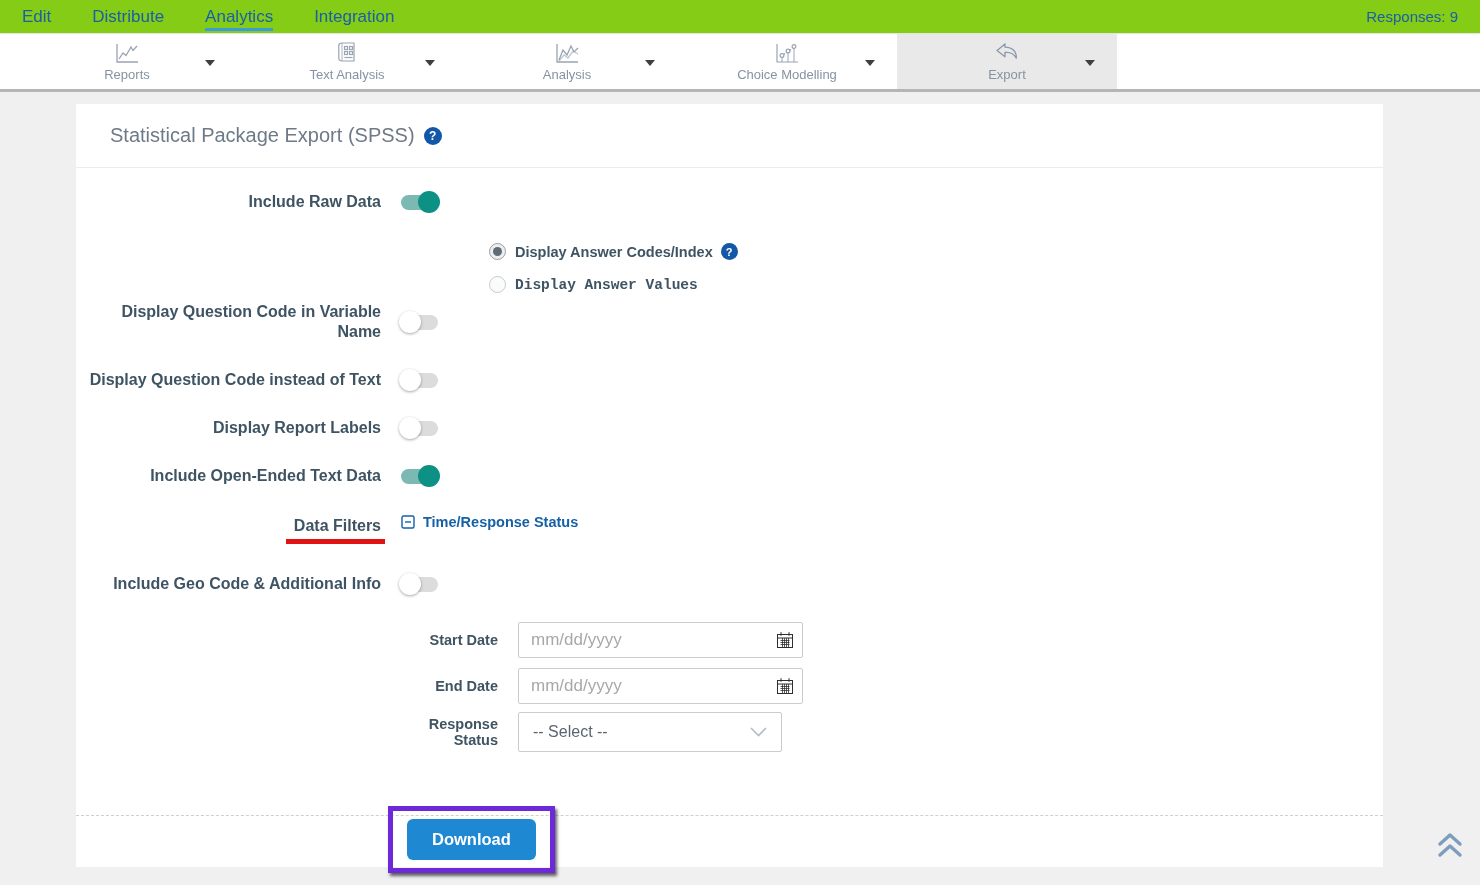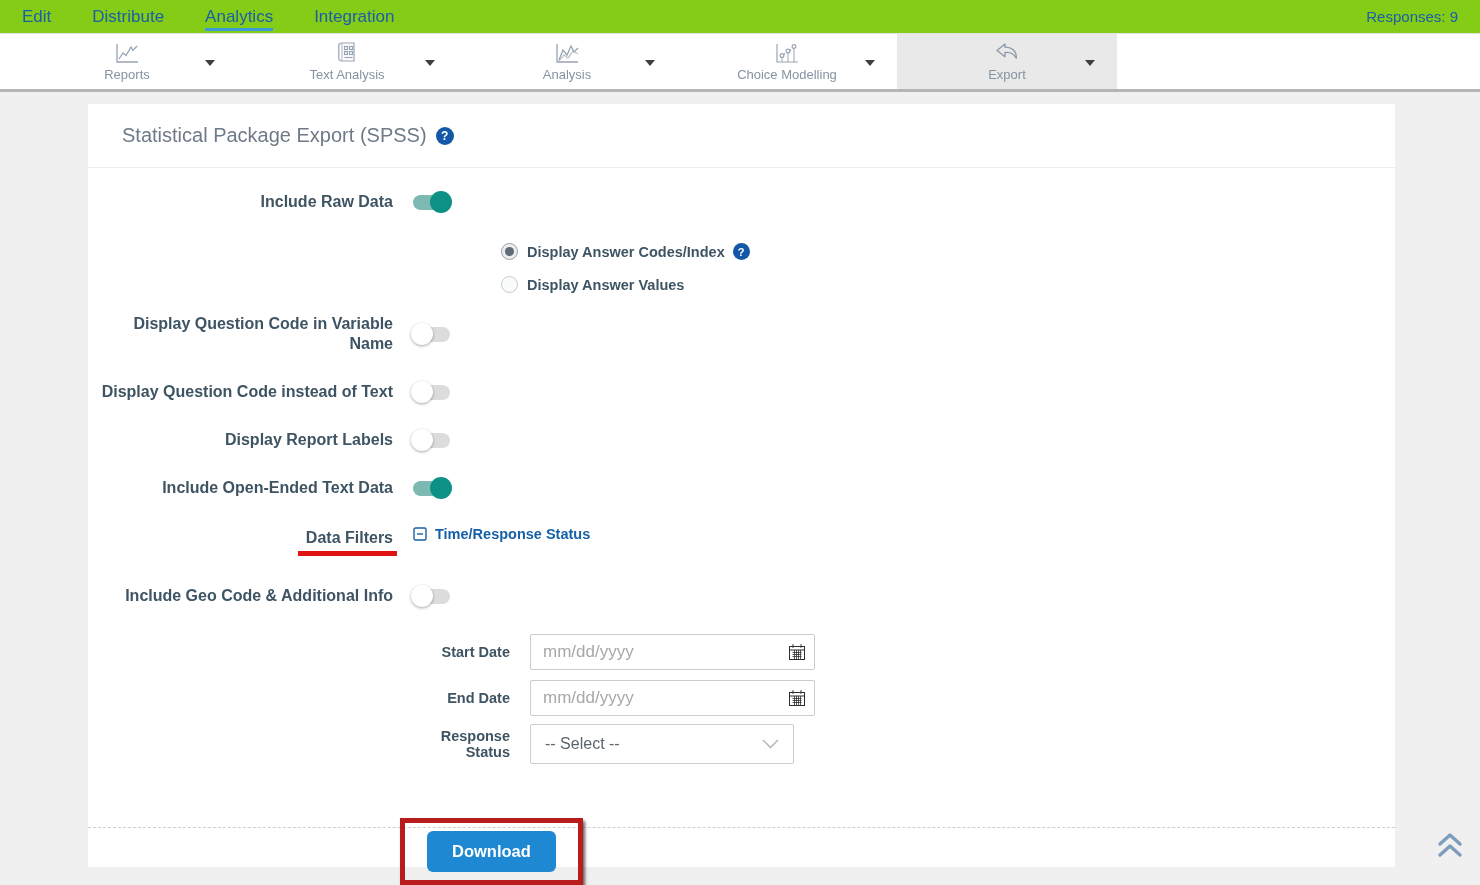--- a/index.html
+++ b/index.html
@@ -21,21 +21,21 @@
     align-items:center; justify-content:center; cursor:pointer; }
   .tab.active { background:#e9e9e9; }
   .tab-icon { height:22px; display:flex; align-items:flex-end; margin-bottom:3px; }
   .tab-label { font-size:13px; color:#8593a2; }
   .tab-caret { position:absolute; right:22px; top:26px; width:0; height:0;
     border-left:5px solid transparent; border-right:5px solid transparent;
     border-top:6px solid #3f3f3f; cursor:pointer; }
 
   
   .main { position:relative; height:789px; background:#f0f0f0; }
-  .card { position:absolute; left:88px; top:12px; width:1307px; height:763px; background:#fff; }
+  .card { position:absolute; left:76px; top:12px; width:1307px; height:763px; background:#fff; }
   .card-header { height:64px; display:flex; align-items:center; padding-left:34px;
     border-bottom:1px solid #ececec; }
   .card-title { font-size:20px; color:#6e7a87; }
   .help-badge { display:inline-flex; width:18px; height:18px; border-radius:50%;
     background:#1358a8; color:#fff; font-size:12px; font-weight:bold;
     align-items:center; justify-content:center; margin-left:9px; cursor:pointer; }
 
   .form { padding-top:24px; }
   .row { display:flex; align-items:center; }
   .lbl { width:305px; text-align:right; font-size:16px; font-weight:bold;
@@ -76,29 +76,29 @@
   .date-input::placeholder { color:#a8a8a8; }
   .cal-icon { position:absolute; right:9px; top:9px; cursor:pointer; }
   .select-box { width:264px; height:40px; border:1px solid #ccc; border-radius:2px;
     background:#fff; display:flex; align-items:center; padding:0 14px; cursor:pointer; }
   .select-value { font-size:16px; color:#5a6570; }
   .select-chevron { margin-left:auto; display:flex; }
   .resp-lbl-inner { display:inline-block; width:80px; text-align:right; }
 
   
   .dotted-sep { border:none; border-top:1px dashed #cfcfcf; margin:63px 0 0 0; }
-  .red-box { display:inline-block; border:5px solid #b91c1c; padding:8px 22px;
+  .red-box { display:inline-block; border:5px solid #6d28d9; padding:8px 14px;
     margin:-10px 0 0 312px; background:transparent;
     box-shadow:2px 3px 3px rgba(45,45,45,.75); }
   .download-btn { background:#1e88d2; color:#fff; border:none; border-radius:6px;
     font-family:"Liberation Sans", sans-serif; font-size:16.5px; font-weight:bold;
     padding:11px 25px; cursor:pointer; }
 
   .scroll-top { position:absolute; left:1433px; top:737px; cursor:pointer; } .mb31{margin-bottom:31px;} .mb16{margin-bottom:16px;}
-  .mb21{margin-bottom:21px;} .mb28{margin-bottom:28px;} .mb30{margin-bottom:30px;}
+  .mb21{margin-bottom:9px;font-family:Liberation Mono, monospace;} .mb28{margin-bottom:28px;} .mb30{margin-bottom:30px;}
   .mb10{margin-bottom:10px;} .mb8{margin-bottom:8px;}
 </style>
 </head>
 <body>
 
 <div class="topnav">
   <div class="topnav-item">Edit</div>
   <div class="topnav-item">Distribute</div>
   <div class="topnav-item active">Analytics</div>
   <div class="topnav-item">Integration</div>

